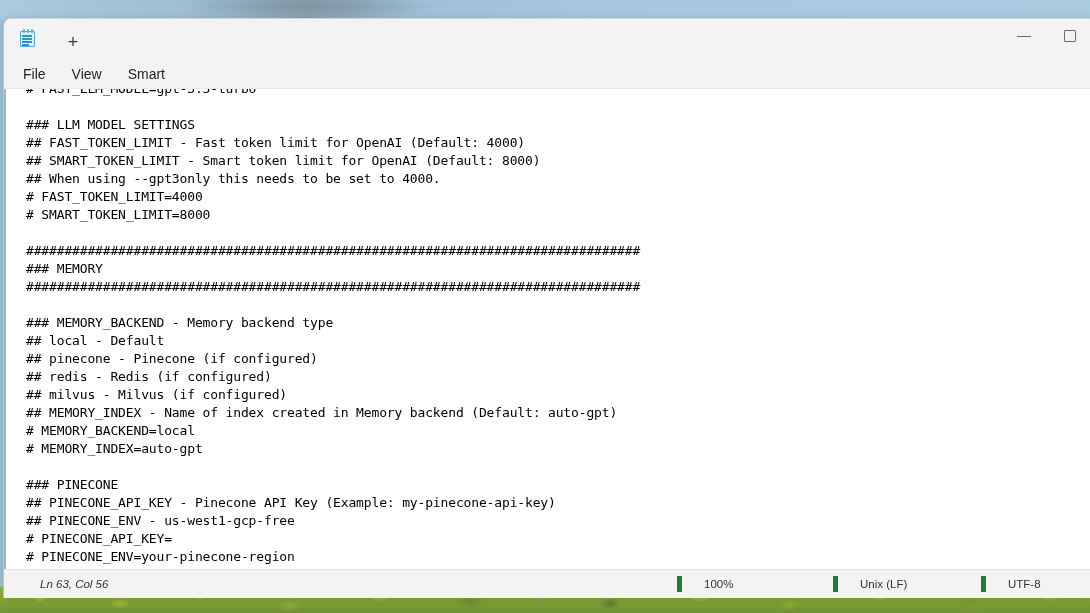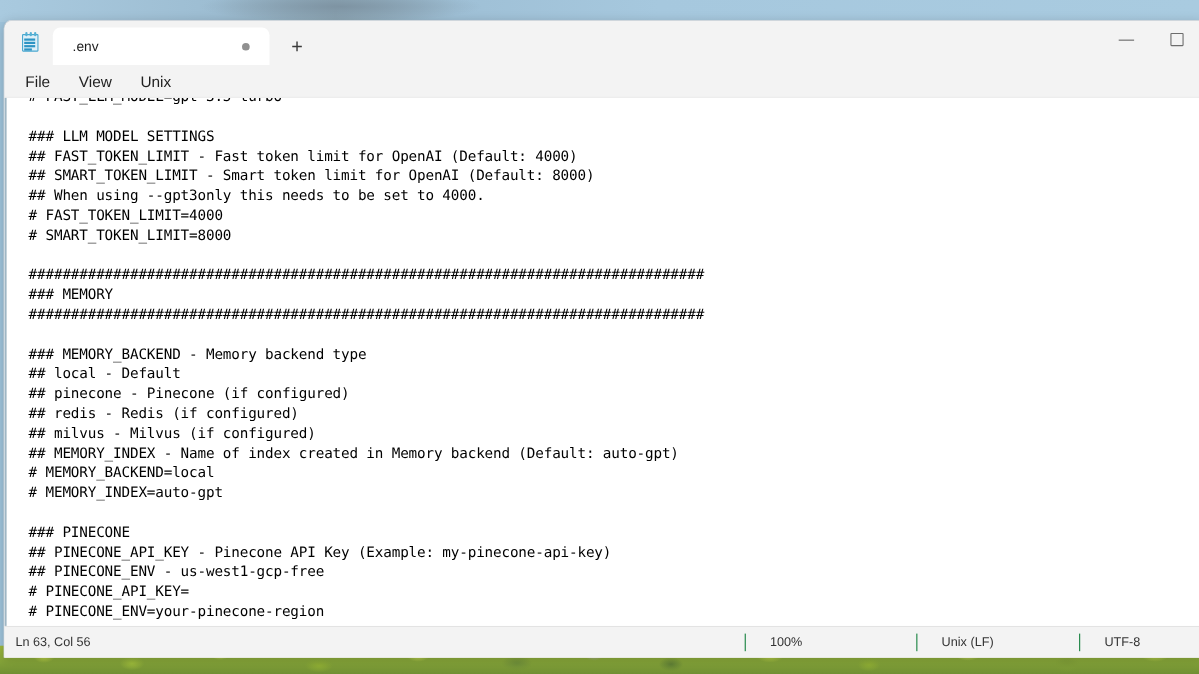--- a/index.html
+++ b/index.html
@@ -173,24 +173,24 @@
   
   #statusbar {
     height: 29px;
     background: #f3f3f3;
     border-top: 1px solid #e3e3e3;
     display: flex; align-items: center;
     font-size: 11.5px;
     color: #333;
     flex: 0 0 auto;
   }
-  #status-left { padding-left: 10px; flex: 1 1 auto; }
+  #status-left { padding-left: 36px; flex: 1 1 auto; font-style: italic; }
   .status-cell {
     padding: 0 22px;
-    border-left: 1px solid #15803d;
+    border-left: 5px solid #15803d;
     height: 16px;
     display: flex; align-items: center;
     white-space: nowrap;
   }
   .status-cell.zoom { width: 112px; }
   .status-cell.eol  { width: 148px; margin-left: 44px; }
   .status-cell.enc  { width: 112px; }
 </style>
 </head>
 <body>
@@ -210,41 +210,37 @@
         <div class="np-ring" style="left:4px;"></div>
         <div class="np-ring" style="left:8px;"></div>
         <div class="np-ring" style="left:12px;"></div>
         <div class="np-line" style="top:6px;"></div>
         <div class="np-line" style="top:9px;"></div>
         <div class="np-line" style="top:12px;"></div>
         <div class="np-line" style="top:15px;width:7px;"></div>
       </div>
 
       <div id="tabstrip">
-        <div class="tab">
-          <span class="tab-title">.env</span>
-          <span class="mod-dot"></span>
-        </div>
         <div id="newtab">+</div>
       </div>
 
       <div id="wincontrols">
         <div class="wc">
           <span class="wc-min"></span>
         </div>
         <div class="wc">
           <span class="wc-max"></span>
         </div>
       </div>
     </div>
 
     <div id="menubar">
       <div class="menu-item">File</div>
       <div class="menu-item">View</div>
-      <div class="menu-item">Unix</div>
+      <div class="menu-item">Smart</div>
     </div>
 
     <div id="editor-wrap">
       <div id="editor"># FAST_LLM_MODEL=gpt-3.5-turbo
 
 ### LLM MODEL SETTINGS
 ## FAST_TOKEN_LIMIT - Fast token limit for OpenAI (Default: 4000)
 ## SMART_TOKEN_LIMIT - Smart token limit for OpenAI (Default: 8000)
 ## When using --gpt3only this needs to be set to 4000.
 # FAST_TOKEN_LIMIT=4000

